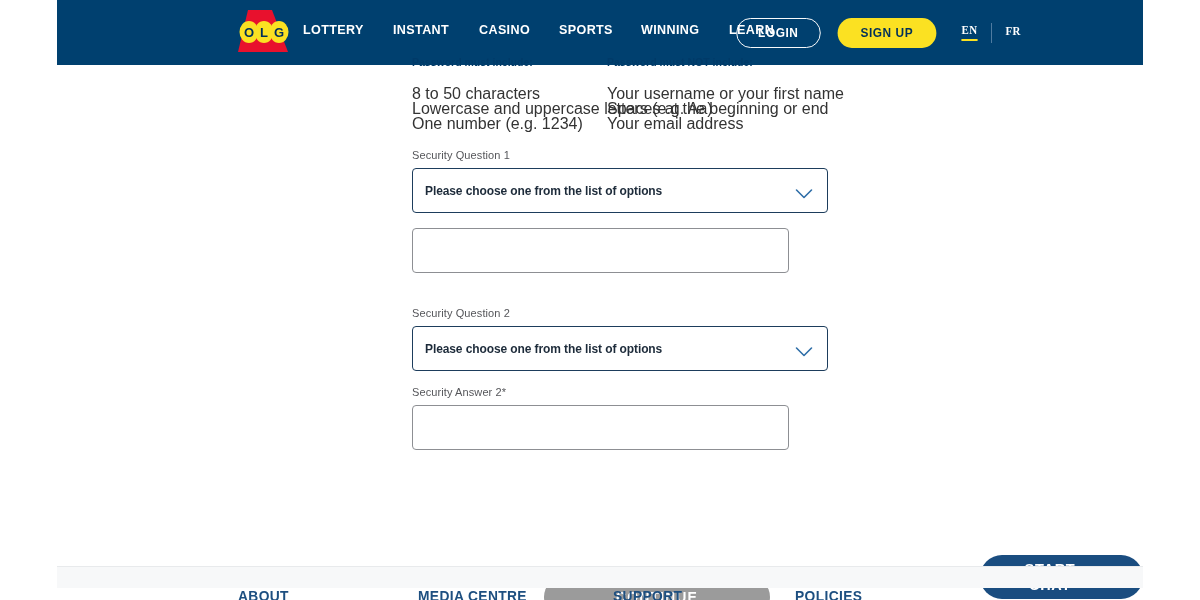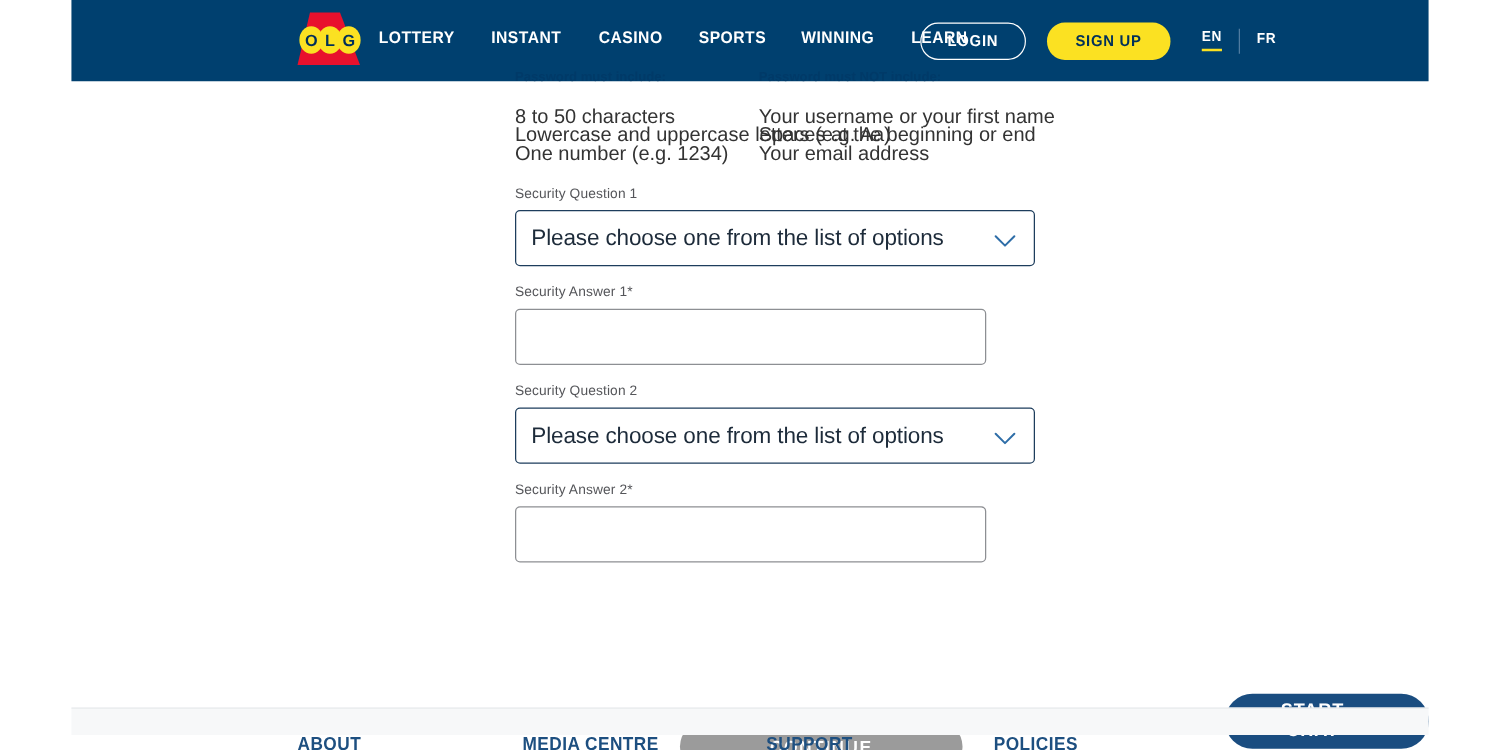--- a/index.html
+++ b/index.html
@@ -134,20 +134,21 @@
   }
   .lang-item {
     color: #ffffff;
     font-size: 11.5px;
     font-weight: bold;
     letter-spacing: 0.5px;
     text-transform: uppercase;
     cursor: pointer;
     padding-bottom: 3px;
     transform: scaleX(0.95);
+    font-family: Liberation Serif, serif;
   }
   .lang-item.active {
     border-bottom: 2.5px solid #fbe122;
   }
   .lang-divider {
     width: 1px;
     height: 20px;
     background: #4f7ba0;
     margin: 0 13px;
   }
@@ -200,22 +201,22 @@
     height: 45px;
     border: 1.5px solid #1d3d5c;
     border-radius: 4px;
     background: #ffffff;
     display: flex;
     align-items: center;
     padding: 0 12px;
     cursor: pointer;
   }
   .select-value {
-    font-size: 18px;
-    font-weight: normal;
+    font-size: 12px;
+    font-weight: bold;
     color: #1d2b3a;
     letter-spacing: -0.1px;
   }
   .chevron {
     position: absolute;
     right: 14px;
     top: 50%;
     transform: translateY(-50%);
     width: 18px;
     height: 11px;
@@ -364,21 +365,20 @@
           <span class="select-value">Please choose one from the list of options</span>
           <span class="chevron">
             <svg width="18" height="11" viewBox="0 0 18 11" aria-hidden="true">
               <path d="M1.5 1.5 L9 9 L16.5 1.5" fill="none" stroke="#2f6ea8" stroke-width="1.6" stroke-linecap="round" stroke-linejoin="round"></path>
             </svg>
           </span>
         </div>
       </div>
 
       <div class="field-group" style="top:163px;">
-        <div class="field-label">Security Answer 1*</div>
         <input class="text-input" type="text" placeholder="" style="">
       </div>
 
       <div class="field-group" style="top:242px;">
         <div class="field-label">Security Question 2</div>
         <div class="select-box">
           <span class="select-value">Please choose one from the list of options</span>
           <span class="chevron">
             <svg width="18" height="11" viewBox="0 0 18 11" aria-hidden="true">
               <path d="M1.5 1.5 L9 9 L16.5 1.5" fill="none" stroke="#2f6ea8" stroke-width="1.6" stroke-linecap="round" stroke-linejoin="round"></path>

